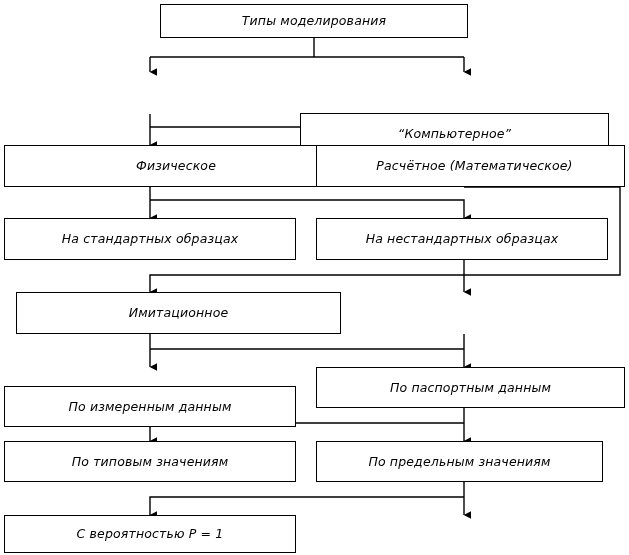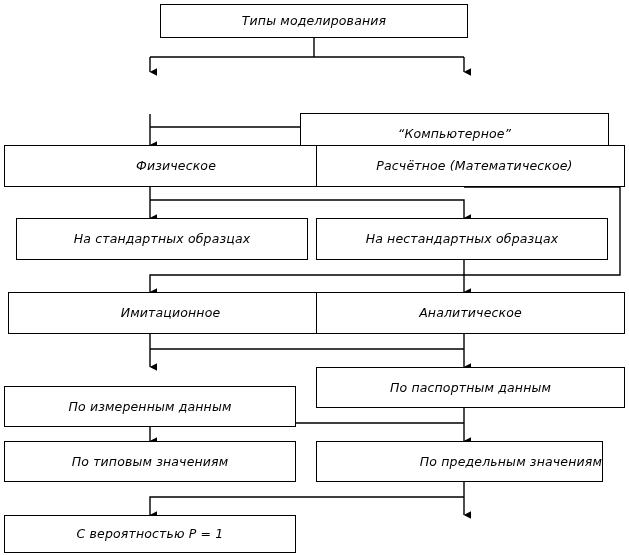--- a/index.html
+++ b/index.html
@@ -97,45 +97,42 @@
     <span class="node-label">“Компьютерное”</span>
   </div>
 
   <div class="node" style="left:4px; top:145px; width:344px; height:42px;">
     <span class="node-label">Физическое</span>
   </div>
   <div class="node" style="left:316px; top:145px; width:309px; height:42px;padding-left:8px;">
     <span class="node-label">Расчётное (Математическое)</span>
   </div>
 
-  <div class="node" style="left:16px; top:218px; width:292px; height:42px;">
+  <div class="node" style="left:4px; top:218px; width:292px; height:42px;">
     <span class="node-label">На стандартных образцах</span>
   </div>
   <div class="node" style="left:316px; top:218px; width:292px; height:42px;text-align:right;">
     <span class="node-label">На нестандартных образцах</span>
   </div>
 
-  <div class="node" style="left:8px; top:292px; width:325px; height:42px;align-items:center;">
+  <div class="node" style="left:16px; top:292px; width:325px; height:42px;align-items:center;">
     <span class="node-label">Имитационное</span>
-  </div>
-  <div class="node" style="left:316px; top:292px; width:309px; height:42px;">
-    <span class="node-label">Аналитическое</span>
   </div>
 
   <div class="node" style="left:4px; top:386px; width:292px; height:41px;">
     <span class="node-label">По измеренным данным</span>
   </div>
   <div class="node" style="left:316px; top:367px; width:309px; height:41px;">
     <span class="node-label">По паспортным данным</span>
   </div>
 
   <div class="node" style="left:4px; top:441px; width:292px; height:41px;">
     <span class="node-label">По типовым значениям</span>
   </div>
-  <div class="node" style="left:316px; top:441px; width:287px; height:41px;justify-content:flex-end;">
+  <div class="node" style="left:316px; top:441px; width:287px; height:41px;">
     <span class="node-label">По предельным значениям</span>
   </div>
 
   <div class="node" style="left:4px; top:515px; width:292px; height:38px;">
     <span class="node-label">С вероятностью P = 1</span>
   </div>
 
 </div>
 
 </body></html>

